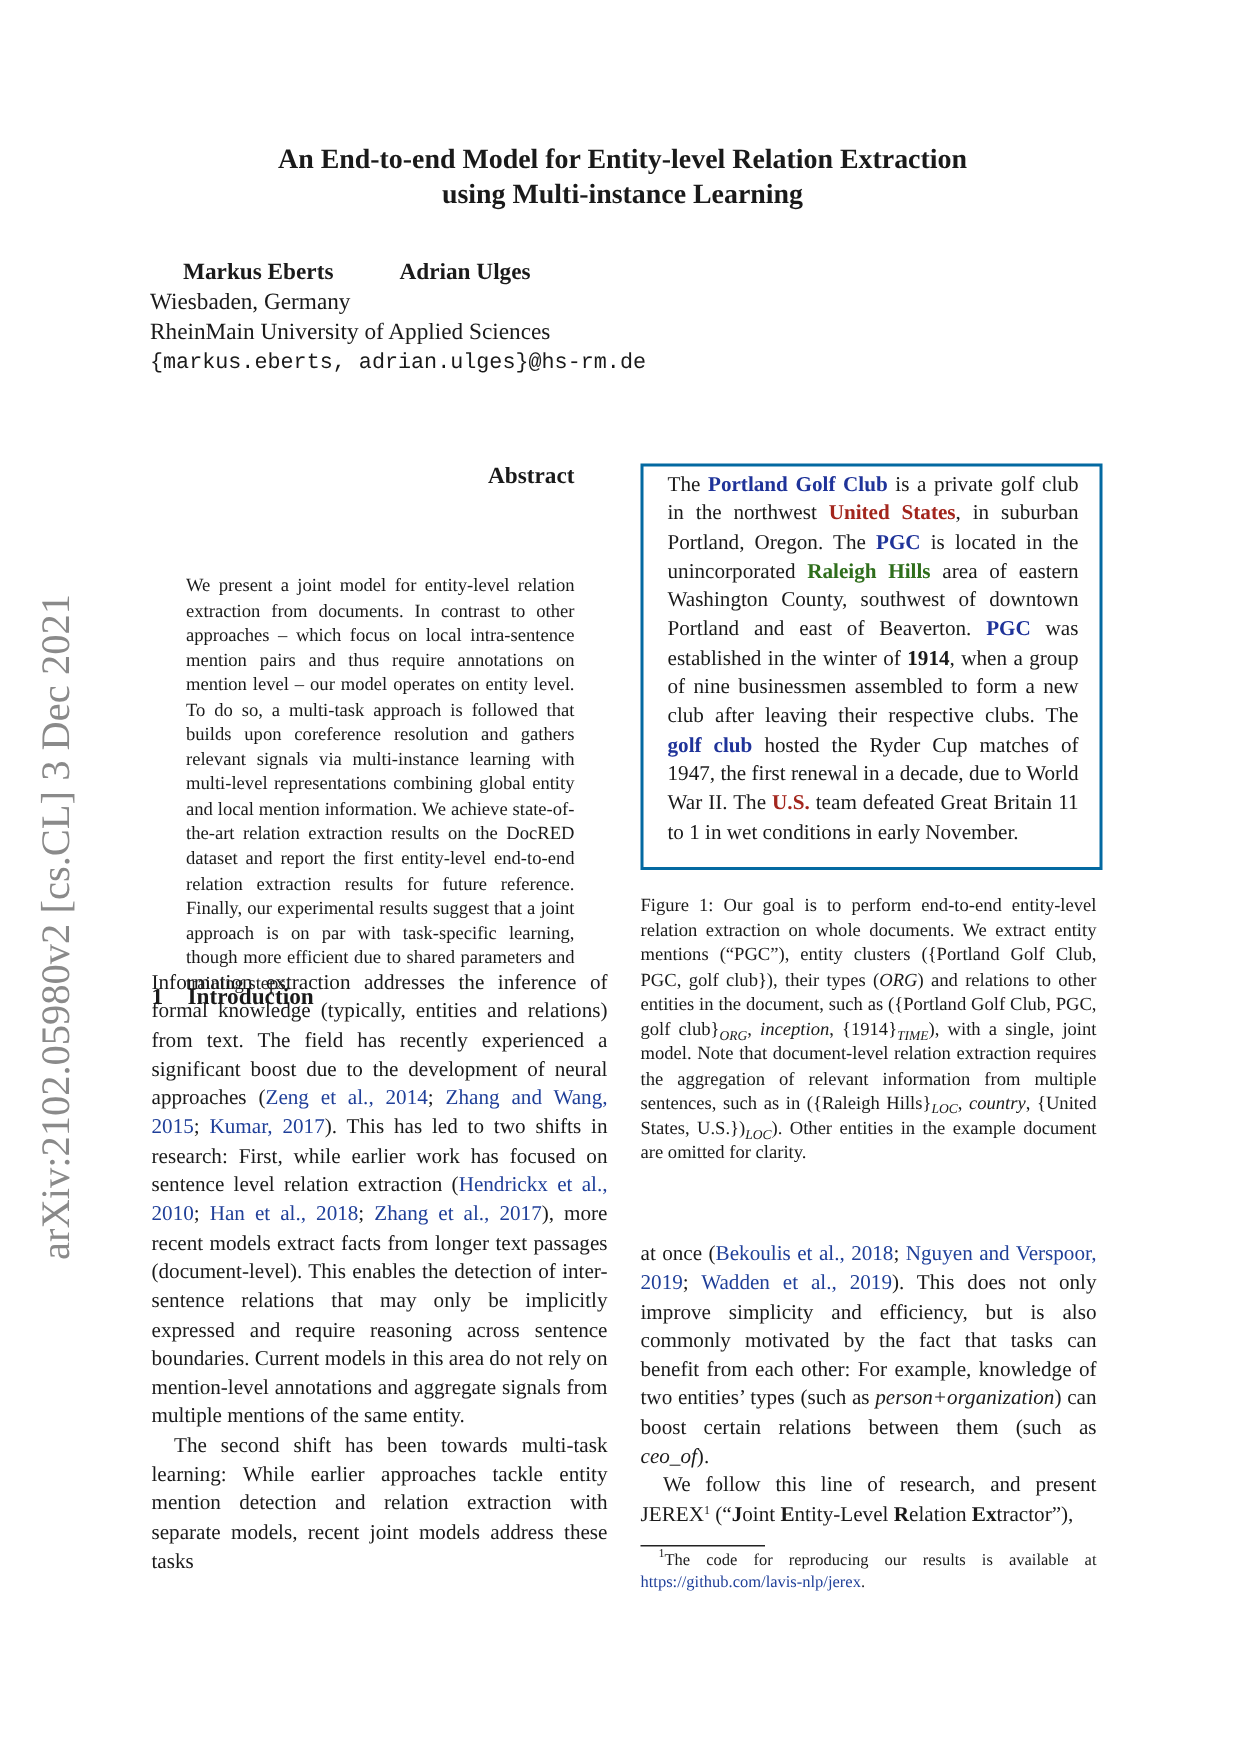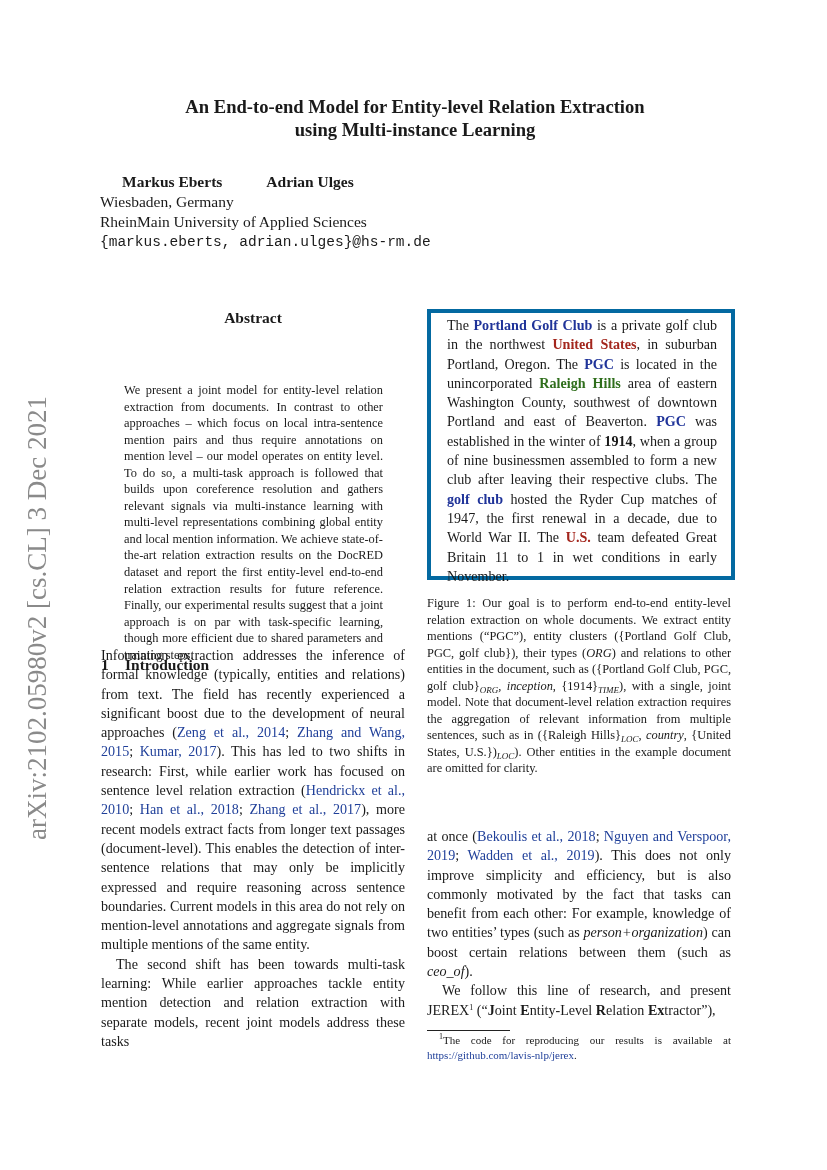--- a/index.html
+++ b/index.html
@@ -22,21 +22,21 @@
     .arxiv {
       left: 14px; top: 370px; width: 50px; height: 470px;
       color: #8a8a8a; font-size: 27px; white-space: nowrap;
     }
     .arxiv span {
       display: block; position: absolute; left: 5px; bottom: 0;
       transform: rotate(-90deg); transform-origin: left bottom;
       translate: 34px 0;
     }
     .abstract-head {
-      left: 123px; width: 260px; top: 309px; text-align: center;
+      left: 123px; width: 260px; top: 309px; text-align: right;
       font-weight: bold; font-size: 15.5px;
     }
     .abstract-body {
       left: 124px; width: 259px; top: 342px;
       font-size: 12.4px; line-height: 16.55px; text-align: justify;
       hyphens: none;
       margin-top: 40px;
     }
     .col-left { left: 101px; width: 304px; }
     .col-right { left: 427px; width: 304px; }
@@ -45,21 +45,21 @@
     }
     .section-head .num { display: inline-block; width: 24px; }
     .body-text {
       font-size: 14.1px; line-height: 19.3px; text-align: justify;
     }
     .body-text p { margin: 0; }
     .body-text p.indent { text-indent: 15px; }
     .cite { color: #1f3f99; }
     .figure-box {
       left: 427px; top: 309px; width: 308px; height: 271px;
-      border: 4px solid #0369a1; box-sizing: border-box;
+      border: 2px solid #0369a1; box-sizing: border-box;
     }
     .figure-text {
       position: absolute; left: 16px; right: 14px; top: 3px;
       font-size: 14.1px; line-height: 19.3px; text-align: justify;
     }
     .ent-blue { color: #1f3399; font-weight: bold; }
     .ent-red { color: #a3261d; font-weight: bold; }
     .ent-green { color: #2f6e1c; font-weight: bold; }
     .bold { font-weight: bold; }
     .caption {

